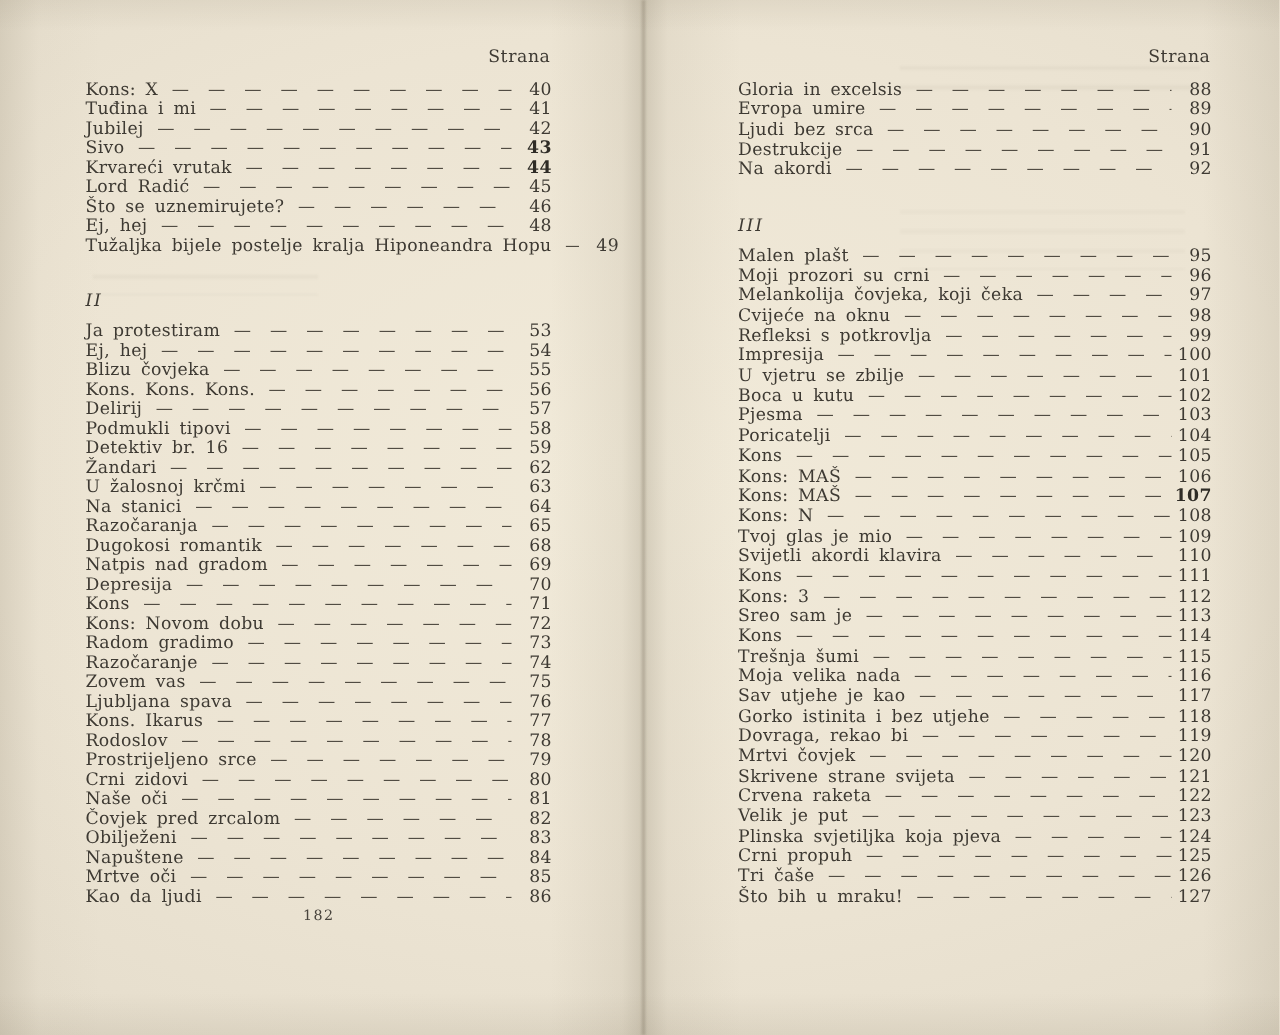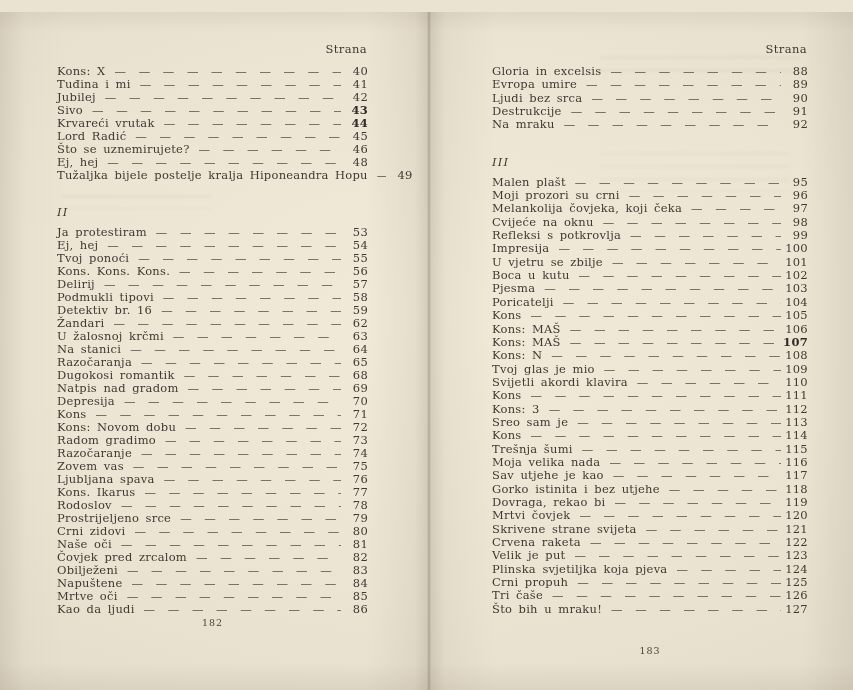--- a/index.html
+++ b/index.html
@@ -12,21 +12,20 @@
   .book {
     position:absolute; inset:0;
     background:
       linear-gradient(180deg, rgba(130,119,96,0.10) 0, rgba(130,119,96,0) 3%, rgba(130,119,96,0) 96%, rgba(130,119,96,0.12) 100%),
       linear-gradient(90deg,
         rgba(130,119,96,0.18) 0, rgba(130,119,96,0.03) 3%, rgba(130,119,96,0) 8%,
         rgba(130,119,96,0) 43%, rgba(130,119,96,0.10) 48.6%, rgba(96,86,64,0.20) 50.3%,
         rgba(130,119,96,0.08) 52.2%, rgba(130,119,96,0) 58%,
         rgba(130,119,96,0) 94%, rgba(130,119,96,0.14) 100%),
       radial-gradient(95% 75% at 50% 45%, #f1ead9 0%, #ece4d3 55%, #e3dbca 100%);
-    margin-top: 12px;
   }
   .gutter-line {
     position:absolute; left:427px; top:0; bottom:0; width:4px;
     background:linear-gradient(90deg, rgba(90,80,58,0) 0, rgba(90,80,58,0.28) 50%, rgba(90,80,58,0) 100%);
     filter:blur(0.6px);
   }
   .smudge {
     position:absolute; pointer-events:none; opacity:0.5; filter:blur(0.8px);
     background:repeating-linear-gradient(180deg, rgba(118,108,90,0.10) 0 3px, rgba(118,108,90,0) 3px 13px);
   }
@@ -134,21 +133,21 @@
               <span class="entry-title">Ja protestiram</span>
               <span class="leader">— — — — — — — — — — — — — — — — — — — — — — — — — — — — — — — — — — — — </span>
               <span class="entry-num">53</span>
             </div>
           <div class="row">
               <span class="entry-title">Ej, hej</span>
               <span class="leader">— — — — — — — — — — — — — — — — — — — — — — — — — — — — — — — — — — — — </span>
               <span class="entry-num">54</span>
             </div>
           <div class="row">
-              <span class="entry-title">Tvoj ponoći</span>
+              <span class="entry-title">Blizu čovjeka</span>
               <span class="leader">— — — — — — — — — — — — — — — — — — — — — — — — — — — — — — — — — — — — </span>
               <span class="entry-num">55</span>
             </div>
           <div class="row">
               <span class="entry-title">Kons. Kons. Kons.</span>
               <span class="leader">— — — — — — — — — — — — — — — — — — — — — — — — — — — — — — — — — — — — </span>
               <span class="entry-num">56</span>
             </div>
           <div class="row">
               <span class="entry-title">Delirij</span>
@@ -304,21 +303,21 @@
               <span class="entry-title">Ljudi bez srca</span>
               <span class="leader">— — — — — — — — — — — — — — — — — — — — — — — — — — — — — — — — — — — — </span>
               <span class="entry-num">90</span>
             </div>
           <div class="row">
               <span class="entry-title">Destrukcije</span>
               <span class="leader">— — — — — — — — — — — — — — — — — — — — — — — — — — — — — — — — — — — — </span>
               <span class="entry-num">91</span>
             </div>
           <div class="row">
-              <span class="entry-title">Na mraku</span>
+              <span class="entry-title">Na akordi</span>
               <span class="leader">— — — — — — — — — — — — — — — — — — — — — — — — — — — — — — — — — — — — </span>
               <span class="entry-num">92</span>
             </div>
         </div>
         <div class="section">
           <div class="section-heading">III</div>
           <div class="row">
               <span class="entry-title">Malen plašt</span>
               <span class="leader">— — — — — — — — — — — — — — — — — — — — — — — — — — — — — — — — — — — — </span>
               <span class="entry-num">95</span>
@@ -478,15 +477,14 @@
               <span class="leader">— — — — — — — — — — — — — — — — — — — — — — — — — — — — — — — — — — — — </span>
               <span class="entry-num">126</span>
             </div>
           <div class="row">
               <span class="entry-title">Što bih u mraku!</span>
               <span class="leader">— — — — — — — — — — — — — — — — — — — — — — — — — — — — — — — — — — — — </span>
               <span class="entry-num">127</span>
             </div>
         </div>
     </div>
-    <div class="folio">183</div>
   </section>
 </div>
 
 </body></html>

